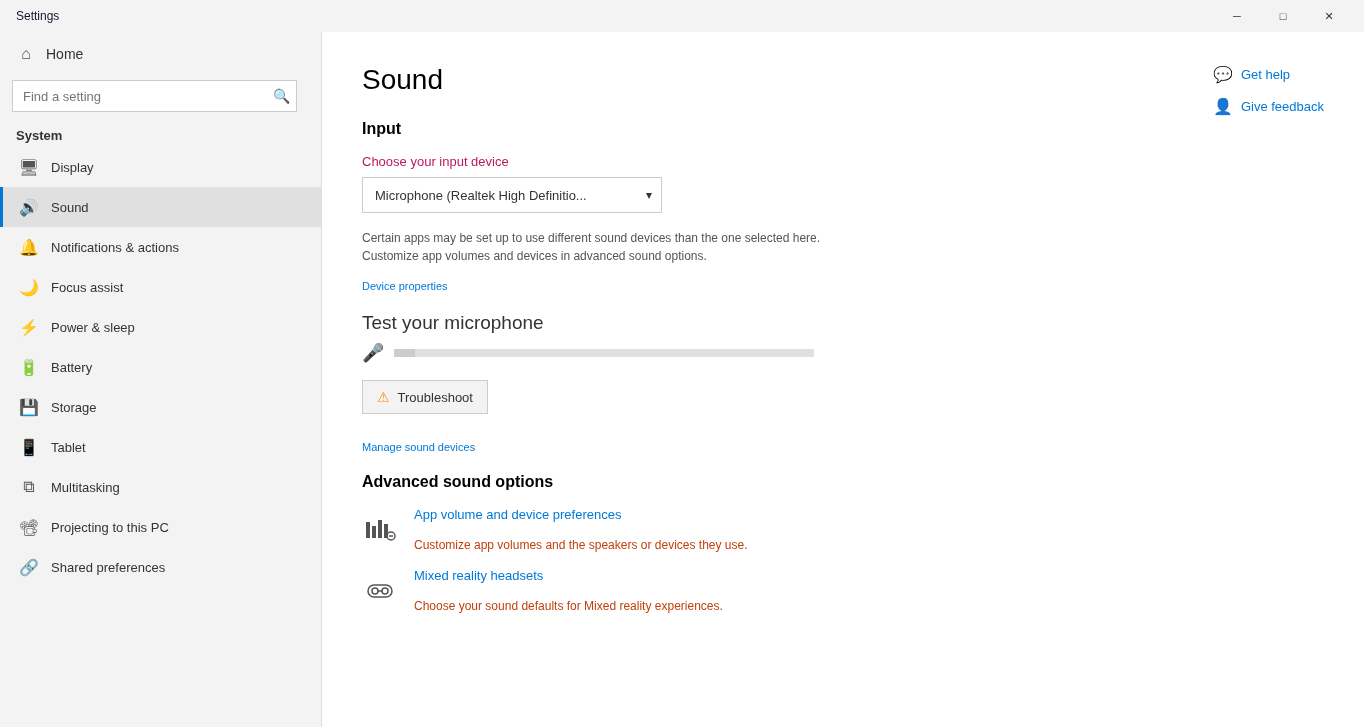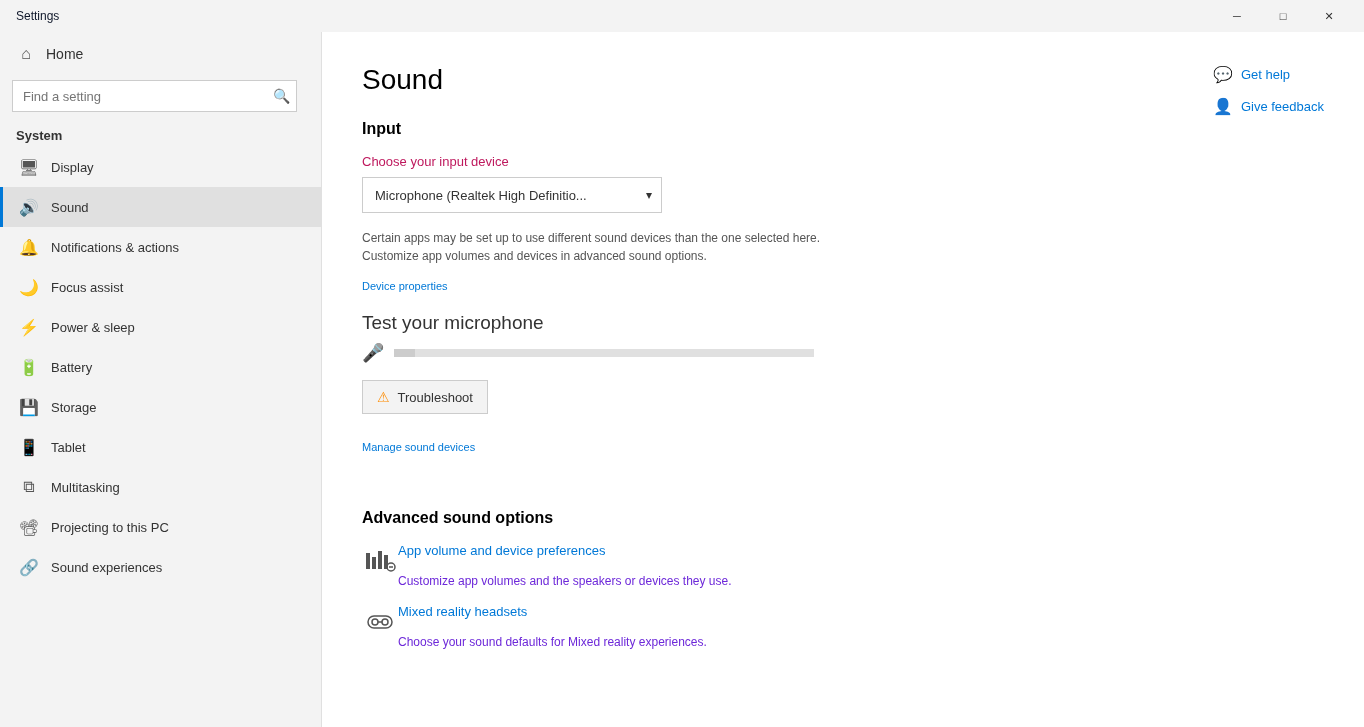--- a/index.html
+++ b/index.html
@@ -225,46 +225,46 @@
     }
     .warning-icon {
       color: #ff8c00;
       font-size: 14px;
     }
     .adv-section-title {
       font-size: 16px;
       font-weight: 600;
       color: #000;
       margin-bottom: 16px;
-      margin-top: 36px;
     }
     .adv-item {
       display: flex;
-      align-items: flex-start;
+      align-items: center;
+      gap: 16px;
       margin-bottom: 16px;
       cursor: pointer;
     }
     .adv-icon-wrap {
       width: 36px;
       height: 36px;
       display: flex;
       align-items: center;
       justify-content: center;
       color: #555;
       flex-shrink: 0;
     }
     .adv-text { }
     .adv-item-title {
       font-size: 13px;
       color: #0078d7;
       font-weight: 400;
     }
     .adv-item-desc {
       font-size: 12px;
-      color: #6d28d9;
+      color: #c2410c;
       margin-top: 16px;
     }
     
     .help-panel {
       position: absolute;
       top: 32px;
       right: 40px;
       display: flex;
       flex-direction: column;
       gap: 12px;
@@ -356,21 +356,21 @@
     <div class="sidebar-item">
       <span class="sidebar-icon">⧉</span>
       <span>Multitasking</span>
     </div>
     <div class="sidebar-item">
       <span class="sidebar-icon">📽</span>
       <span>Projecting to this PC</span>
     </div>
     <div class="sidebar-item">
       <span class="sidebar-icon">🔗</span>
-      <span>Sound experiences</span>
+      <span>Shared preferences</span>
     </div>
   </div>
 
   <div class="main-content">
 
     <div class="help-panel">
       <a class="help-link">
         <span class="help-icon">💬</span>
         <span>Get help</span>
       </a>

